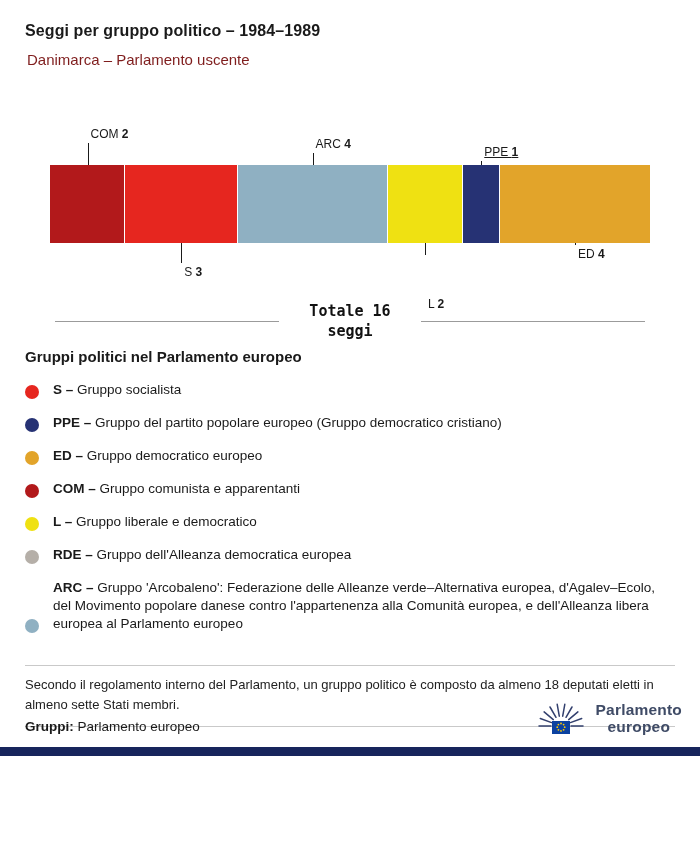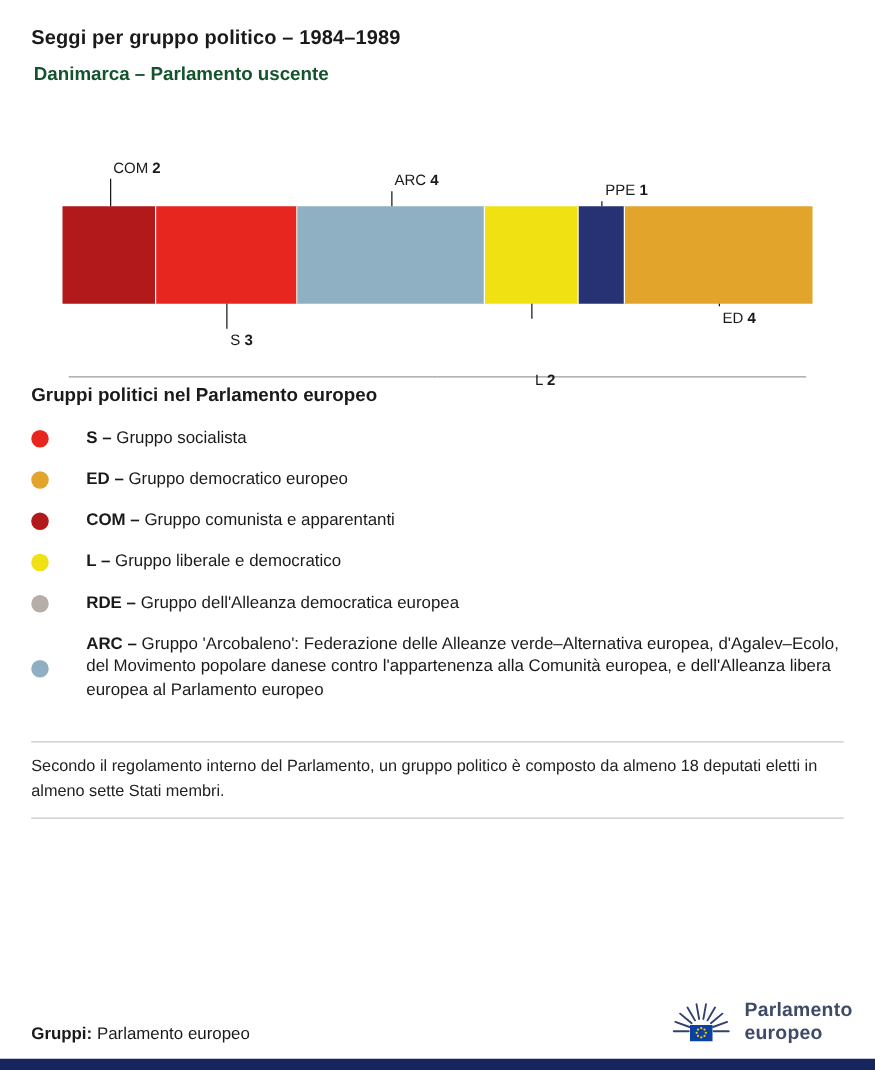--- a/index.html
+++ b/index.html
@@ -1,46 +1,46 @@
 <!DOCTYPE html>
 <html><head>
 <meta charset="utf-8">
 <style>
   html,body{margin:0;padding:0;background:#fff;}
   body{font-family:"Liberation Sans",sans-serif;color:#1a1a1a;}
-  .page{position:relative;width:700px;height:856px;background:#ffffff;overflow:hidden;}
+  .page{position:relative;width:700px;height:756px;background:#ffffff;overflow:hidden;}
 
   .title{font-size:16px;font-weight:bold;margin:0;padding:22px 25px 0 25px;letter-spacing:0.1px;}
-  .subtitle{font-size:15px;font-weight:bold;margin:11px 0 0 0;padding:0 27px;color:#14532d;}
+  .subtitle{font-size:15px;font-weight:normal;margin:11px 0 0 0;padding:0 27px;color:#7f1d1d;}
 
   .chart{position:relative;margin:55px 50px 0 50px;height:158px;}
   .bar{position:absolute;top:42px;left:0;right:0;height:78px;display:flex;}
   .segment{box-sizing:border-box;border-right:1px solid #ffffff;height:100%;}
   .segment:last-child{border-right:none;}
   .tick{position:absolute;width:1px;background:#1a1a1a;}
   .seg-label{position:absolute;font-size:12px;white-space:nowrap;color:#1a1a1a;}
   .seg-label b{font-weight:bold;}
 
   .total-row{display:flex;align-items:center;margin:20px 55px 0 55px;}
   .total-rule{flex:1;height:1px;background:#9b9b9b;}
   .total-text{margin:0 30px;text-align:center;font-family:"DejaVu Sans Mono",monospace;font-weight:bold;font-size:15px;line-height:1.35;color:#111;}
 
   .legend{margin:6px 25px 0 25px;}
   .legend-title{font-size:15px;font-weight:bold;margin:0 0 16px 0;}
-  .legend-item{display:flex;align-items:center;margin-bottom:15px;gap:16px;}
+  .legend-item{display:flex;align-items:flex-end;margin-bottom:15px;}
   .legend-dot{width:14px;height:14px;border-radius:50%;flex:0 0 14px;margin:2px 14px 0 0;}
   .legend-text{font-size:13.5px;line-height:1.34;max-width:620px;}
   .legend-text b{font-weight:bold;}
 
   .note{margin:32px 25px 0 25px;border-top:1px solid #c9c9c9;border-bottom:1px solid #c9c9c9;padding:9px 0 11px 0;font-size:13px;line-height:1.55;color:#222;max-width:650px;}
 
   .source-row{position:absolute;left:25px;right:18px;bottom:16px;display:flex;justify-content:space-between;align-items:flex-end;}
   .fonte{font-size:13.5px;color:#1a1a1a;padding-bottom:6px;}
   .fonte b{font-weight:bold;}
-  .logo{display:flex;align-items:center;gap:9px;}
+  .logo{display:flex;align-items:center;gap:9px;text-align:center;}
   .logo-text{font-size:15.5px;font-weight:bold;color:#3f4b66;line-height:1.12;letter-spacing:0.2px;}
 
   .bottom-bar{position:absolute;bottom:0;left:0;width:100%;height:9px;background:#17255c;}
 </style>
 </head>
 <body>
 
 <div class="page">
 
   <h1 class="title">Seggi per gruppo politico – 1984–1989</h1>
@@ -58,37 +58,45 @@
     <div id="chart-labels">
         <div class="tick" style="left: 6.25%; top: 20px; height: 22px;"></div>
         <div class="seg-label" style="left: calc(6.25% + 3px); top: 4px;"><span>COM </span><b>2</b></div>
         <div class="tick" style="left: 21.875%; top: 120px; height: 20px;"></div>
         <div class="seg-label" style="left: calc(21.875% + 3px); top: 142px;"><span>S </span><b>3</b></div>
         <div class="tick" style="left: 43.75%; top: 30px; height: 12px;"></div>
         <div class="seg-label" style="left: calc(43.75% + 3px); top: 14px;"><span>ARC </span><b>4</b></div>
         <div class="tick" style="left: 62.5%; top: 120px; height: 12px;"></div>
         <div class="seg-label" style="left: calc(62.5% + 3px); top: 134px; margin-top: 40px;"><span>L </span><b>2</b></div>
         <div class="tick" style="left: 71.875%; top: 38px; height: 4px;"></div>
-        <div class="seg-label" style="left: calc(71.875% + 3px); top: 22px;"><span>PPE </span><b>1</b></div>
+        <div class="seg-label" style="left: calc(71.875% + 3px); top: 22px; text-decoration: underline;"><span>PPE </span><b>1</b></div>
         <div class="tick" style="left: 87.5%; top: 120px; height: 2px;"></div>
         <div class="seg-label" style="left: calc(87.5% + 3px); top: 124px;"><span>ED </span><b>4</b></div>
       </div>
   </div>
 
   <div class="total-row">
     <div class="total-rule"></div>
+    <div class="total-text">
+      <span>Totale 16</span><br>
+      <span>seggi</span>
+    </div>
     <div class="total-rule"></div>
   </div>
 
   <div class="legend">
     <h3 class="legend-title">Gruppi politici nel Parlamento europeo</h3>
     <div id="legend-list">
         <div class="legend-item">
           <span class="legend-dot" style="background: rgb(230, 38, 31);"></span>
           <span class="legend-text"><b>S – </b>Gruppo socialista</span>
+        </div>
+        <div class="legend-item">
+          <span class="legend-dot" style="background: rgb(38, 50, 116);"></span>
+          <span class="legend-text"><b>PPE – </b>Gruppo del partito popolare europeo (Gruppo democratico cristiano)</span>
         </div>
         <div class="legend-item">
           <span class="legend-dot" style="background: rgb(226, 164, 42);"></span>
           <span class="legend-text"><b>ED – </b>Gruppo democratico europeo</span>
         </div>
         <div class="legend-item">
           <span class="legend-dot" style="background: rgb(178, 25, 27);"></span>
           <span class="legend-text"><b>COM – </b>Gruppo comunista e apparentanti</span>
         </div>
         <div class="legend-item">

